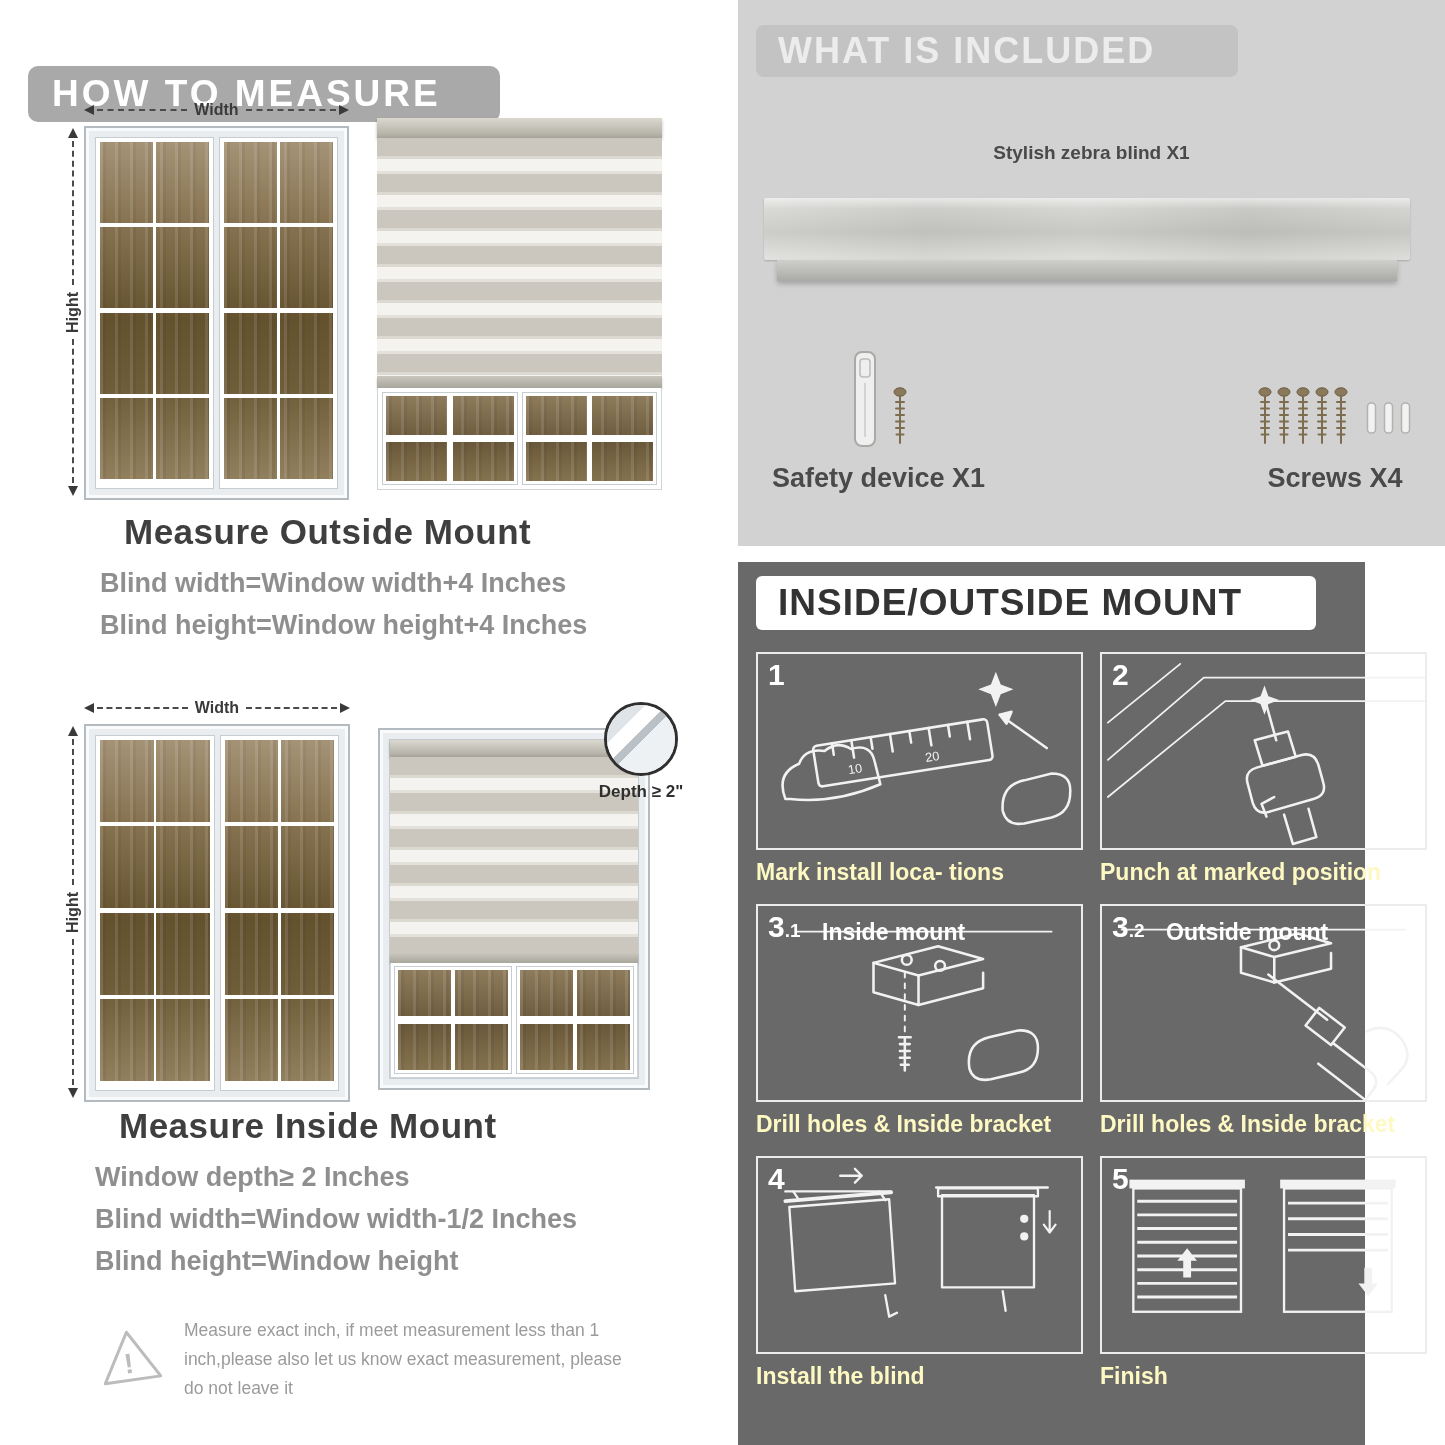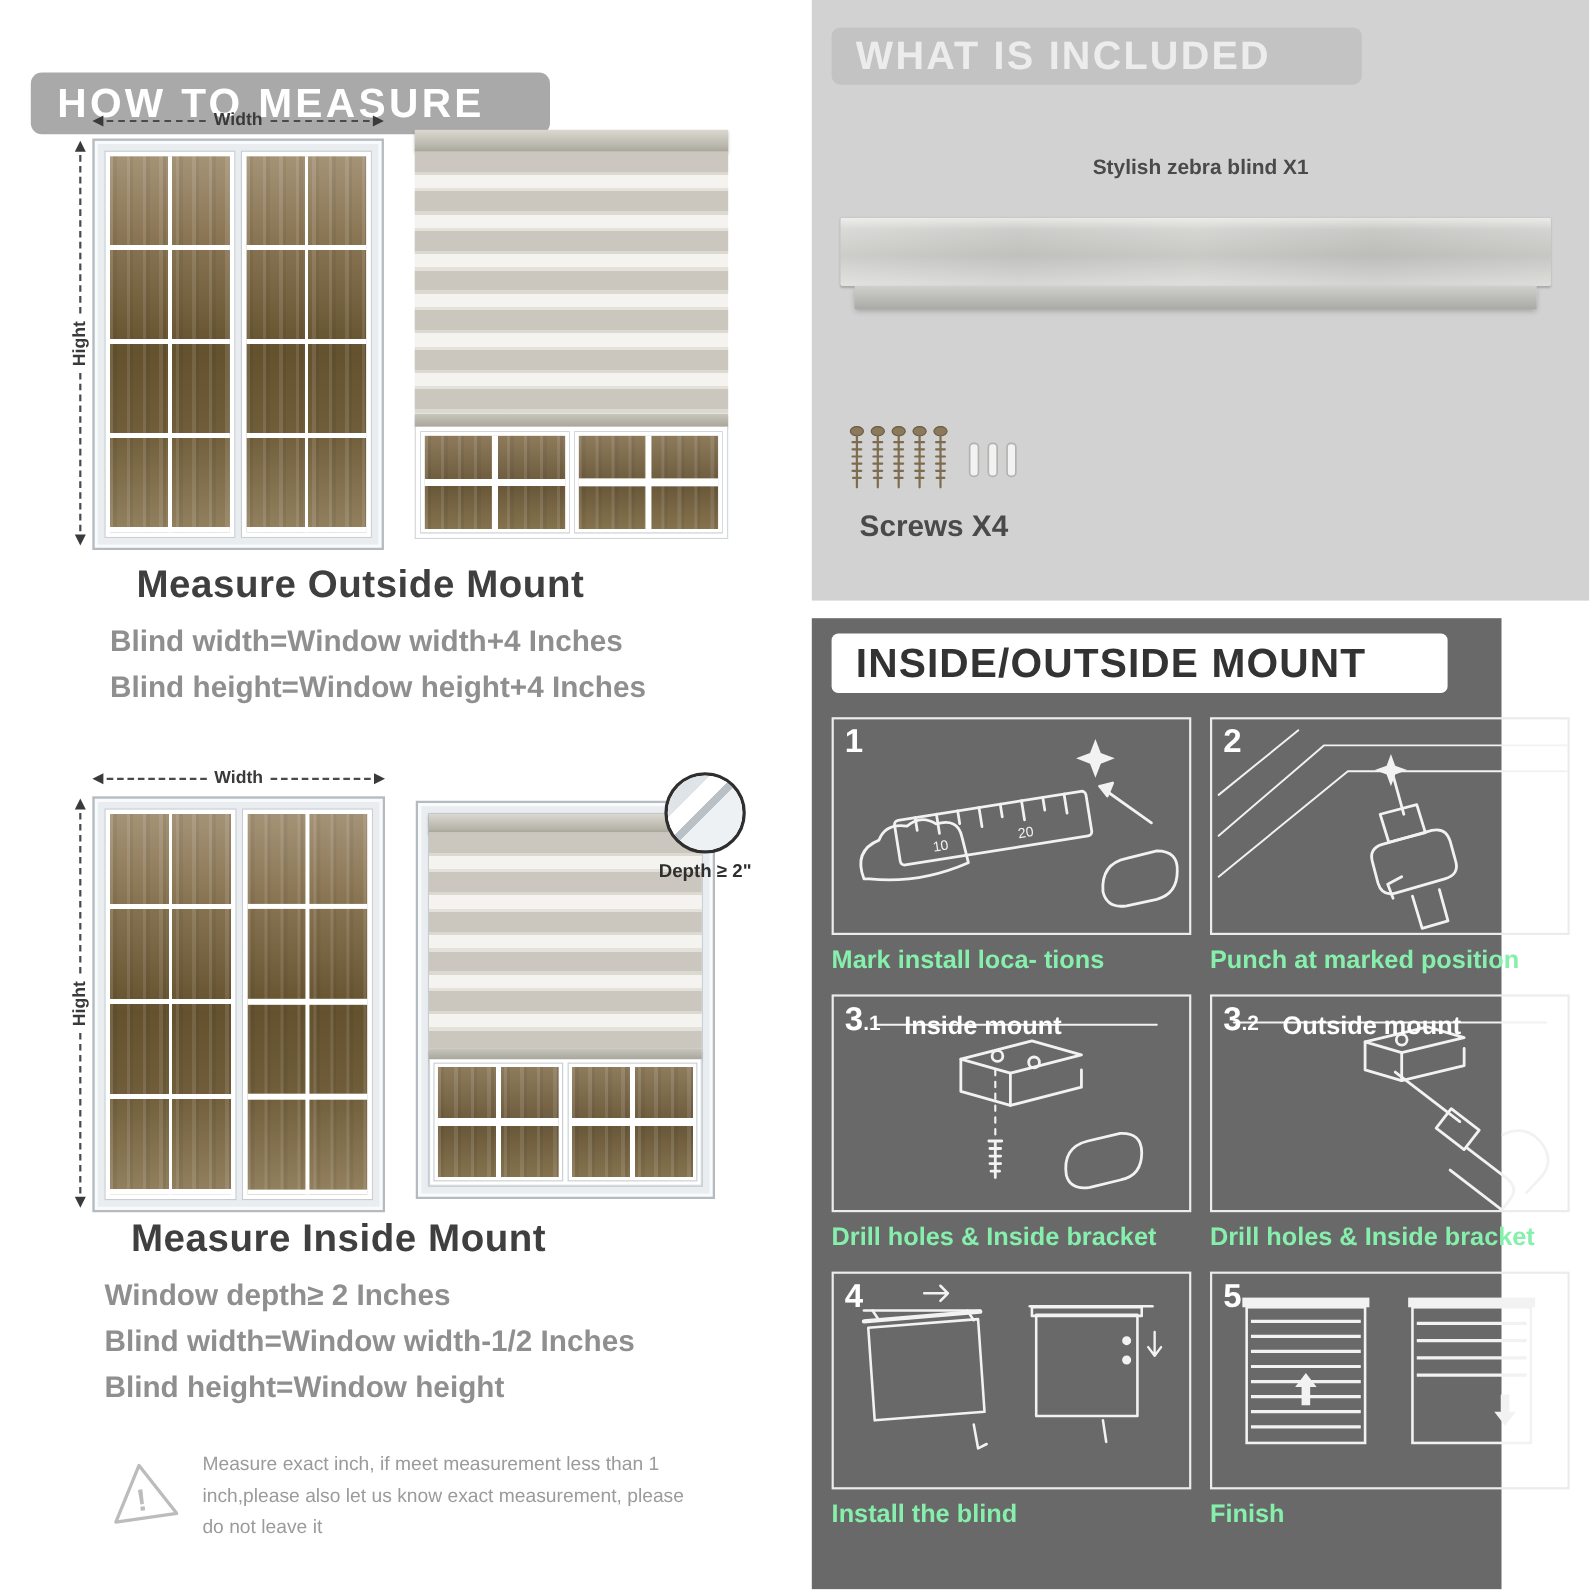--- a/index.html
+++ b/index.html
@@ -98,21 +98,21 @@
   
   .mount-panel { position:absolute; left:738px; top:562px; width:627px; height:883px; background:#696969; }
   .mount-badge { position:absolute; left:18px; top:14px; width:560px; height:54px; background:#fff; border-radius:6px;
     color:#333; font-size:37px; font-weight:bold; letter-spacing:1px; display:flex; align-items:center; padding-left:22px; }
   .steps-grid { position:absolute; left:18px; top:90px; width:671px; display:grid; grid-template-columns:1fr 1fr; column-gap:17px; row-gap:18px; }
   .step-box { height:198px; border:2.5px solid #ececec; position:relative; }
   .step-box svg { position:absolute; inset:0; width:100%; height:100%; }
   .step-num { position:absolute; top:6px; left:10px; color:#fff; font-size:30px; font-weight:bold; z-index:2; line-height:1; }
   .step-num .sub { font-size:19px; }
   .step-title { position:absolute; top:13px; left:64px; color:#fff; font-size:23px; font-weight:bold; z-index:2; }
-  .step-caption { margin-top:9px; color:#86efac; font-size:23px; font-weight:bold; }
+  .step-caption { margin-top:9px; color:#fef9c3; font-size:23px; font-weight:bold; }
 </style>
 </head>
 <body>
 
 <div class="page">
 
   <div class="howto-badge">HOW TO MEASURE</div>
 
   <div class="fig fig1">
     <div class="measure-fig">
@@ -222,20 +222,34 @@
   <div class="included-panel">
     <div class="included-badge">WHAT IS INCLUDED</div>
     <div class="product-name">Stylish zebra blind X1</div>
     <div class="rail">
       <div class="rail-top"></div>
       <div class="rail-bottom"></div>
     </div>
     <div class="items">
 
 
+      <div class="item">
+        <div class="item-art">
+          <svg width="28" height="100" viewBox="0 0 28 100">
+            <rect x="4" y="3" width="20" height="94" rx="7" fill="rgba(255,255,255,0.65)" stroke="#a9a9a6" stroke-width="2"></rect>
+            <rect x="9" y="10" width="10" height="18" rx="3" fill="none" stroke="#bcbcb9" stroke-width="1.5"></rect>
+            <line x1="14" y1="34" x2="14" y2="88" stroke="#c9c9c6" stroke-width="1.5"></line>
+          </svg>
+          <svg width="14" height="62" viewBox="0 0 14 62">
+            <ellipse cx="7" cy="5" rx="6" ry="4.2" fill="#8a795a" stroke="#6b5c40" stroke-width="1"></ellipse>
+            <path d="M7,9 V56 M3,15 h8 M3,21.5 h8 M3,28 h8 M3,34.5 h8 M3,41 h8 M3.5,47.5 h7" stroke="#7d6c4d" stroke-width="2" fill="none" stroke-linecap="round"></path>
+          </svg>
+        </div>
+        <div class="item-label">Safety device X1</div>
+      </div>
 
       <div class="item">
         <div class="item-art screws-art">
           <svg width="14" height="62" viewBox="0 0 14 62">
             <ellipse cx="7" cy="5" rx="6" ry="4.2" fill="#8a795a" stroke="#6b5c40" stroke-width="1"></ellipse>
             <path d="M7,9 V56 M3,15 h8 M3,21.5 h8 M3,28 h8 M3,34.5 h8 M3,41 h8 M3.5,47.5 h7" stroke="#7d6c4d" stroke-width="2" fill="none" stroke-linecap="round"></path>
           </svg>
           <svg width="14" height="62" viewBox="0 0 14 62">
             <ellipse cx="7" cy="5" rx="6" ry="4.2" fill="#8a795a" stroke="#6b5c40" stroke-width="1"></ellipse>
             <path d="M7,9 V56 M3,15 h8 M3,21.5 h8 M3,28 h8 M3,34.5 h8 M3,41 h8 M3.5,47.5 h7" stroke="#7d6c4d" stroke-width="2" fill="none" stroke-linecap="round"></path>

